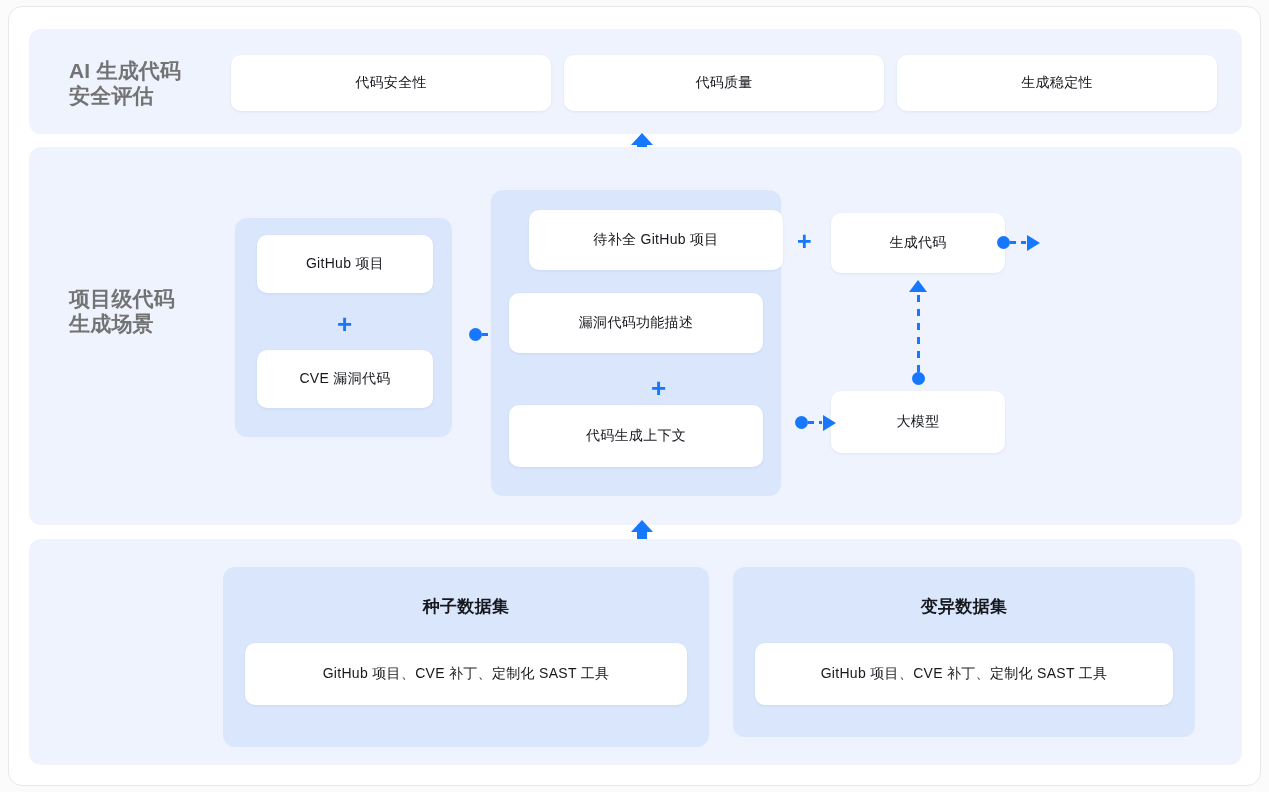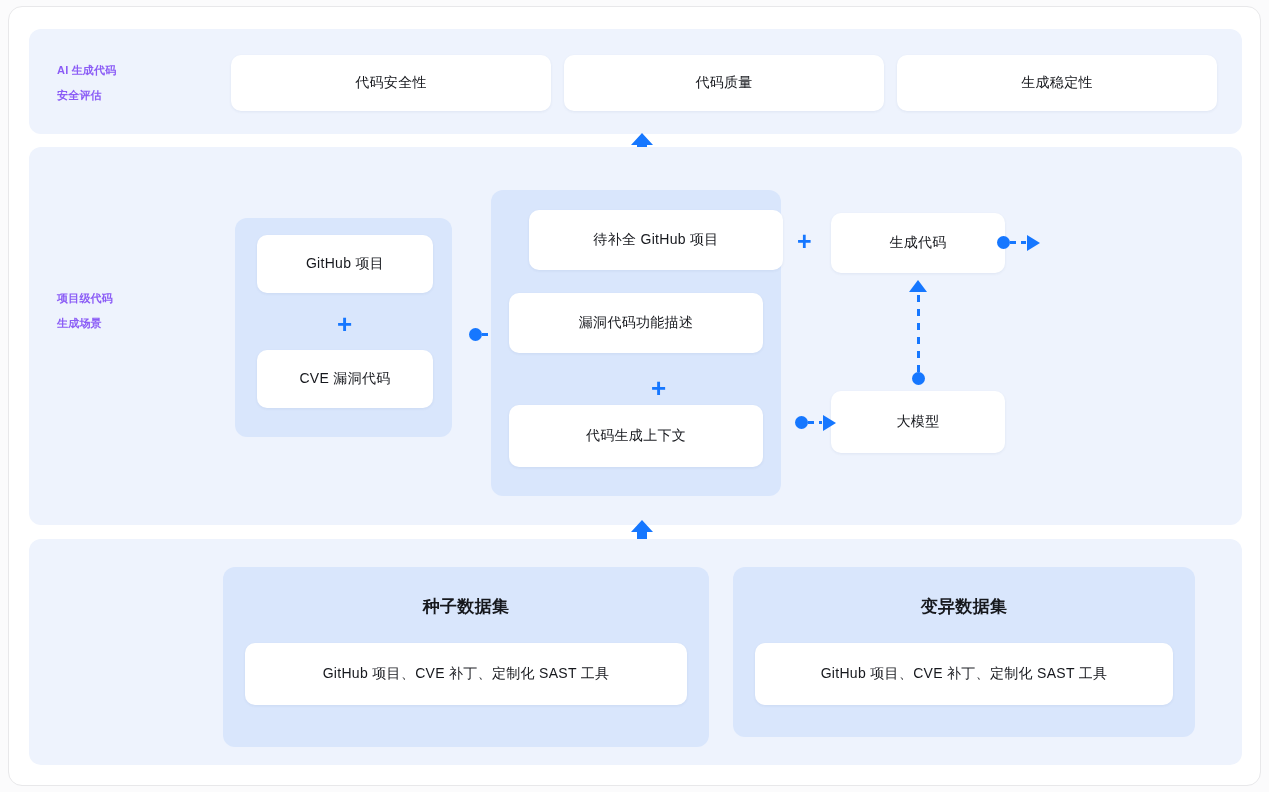--- a/index.html
+++ b/index.html
@@ -34,25 +34,25 @@
     background: #eef3fd;
     border-radius: 12px;
     box-sizing: border-box;
   }
   #panel-top    { left: 20px;  top: 22px;  width: 1213px; height: 105px; }
   #panel-mid    { left: 20px;  top: 140px; width: 1213px; height: 378px; }
   #panel-bottom { left: 20px;  top: 532px; width: 1213px; height: 226px; }
 
   .panel-label {
     position: absolute;
-    left: 28px;
-    font-size: 11px;
+    left: 40px;
+    font-size: 21px;
     font-weight: bold;
     line-height: 25px;
-    color: #8b5cf6;
+    color: #737373;
     white-space: pre-line;
     letter-spacing: 0.2px;
   }
   #label-top    { top: 29px; }
   #label-mid    { top: 139px; }
   #label-bottom { top: 81px; }
 
   
   .card {
     position: absolute;

